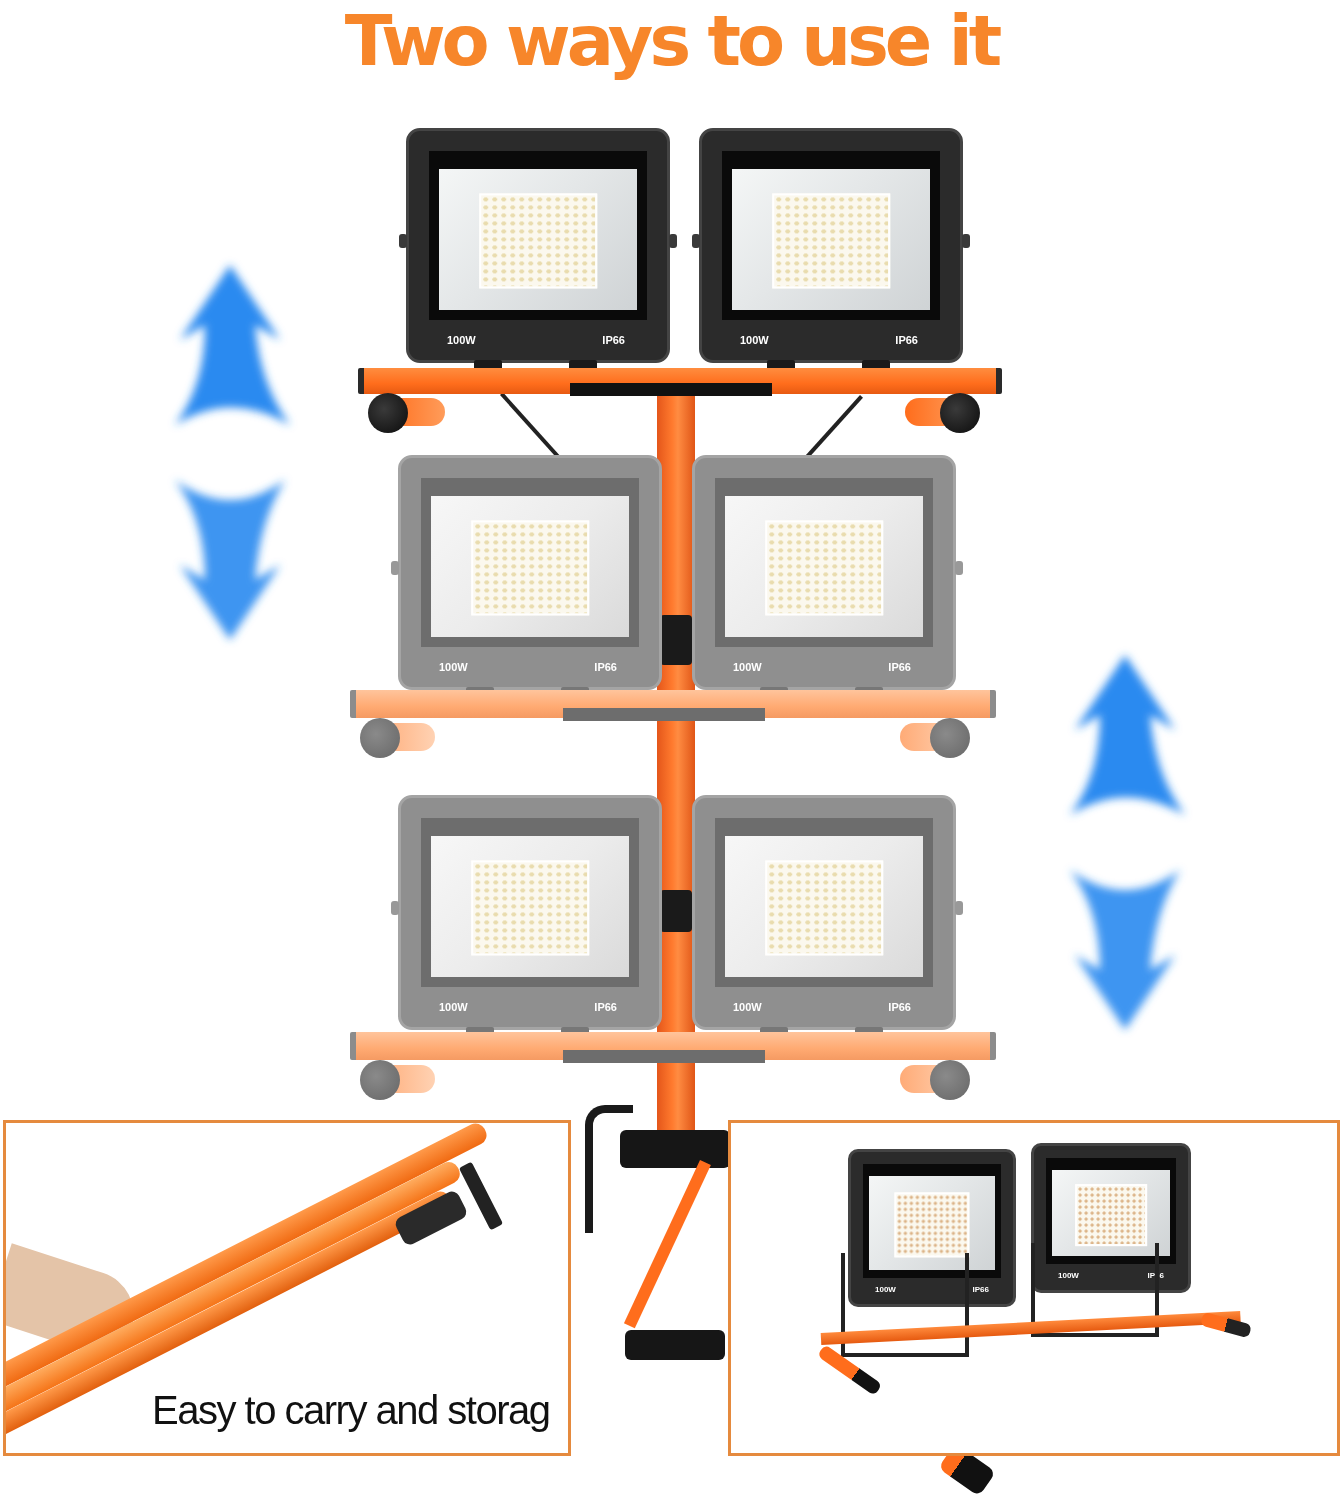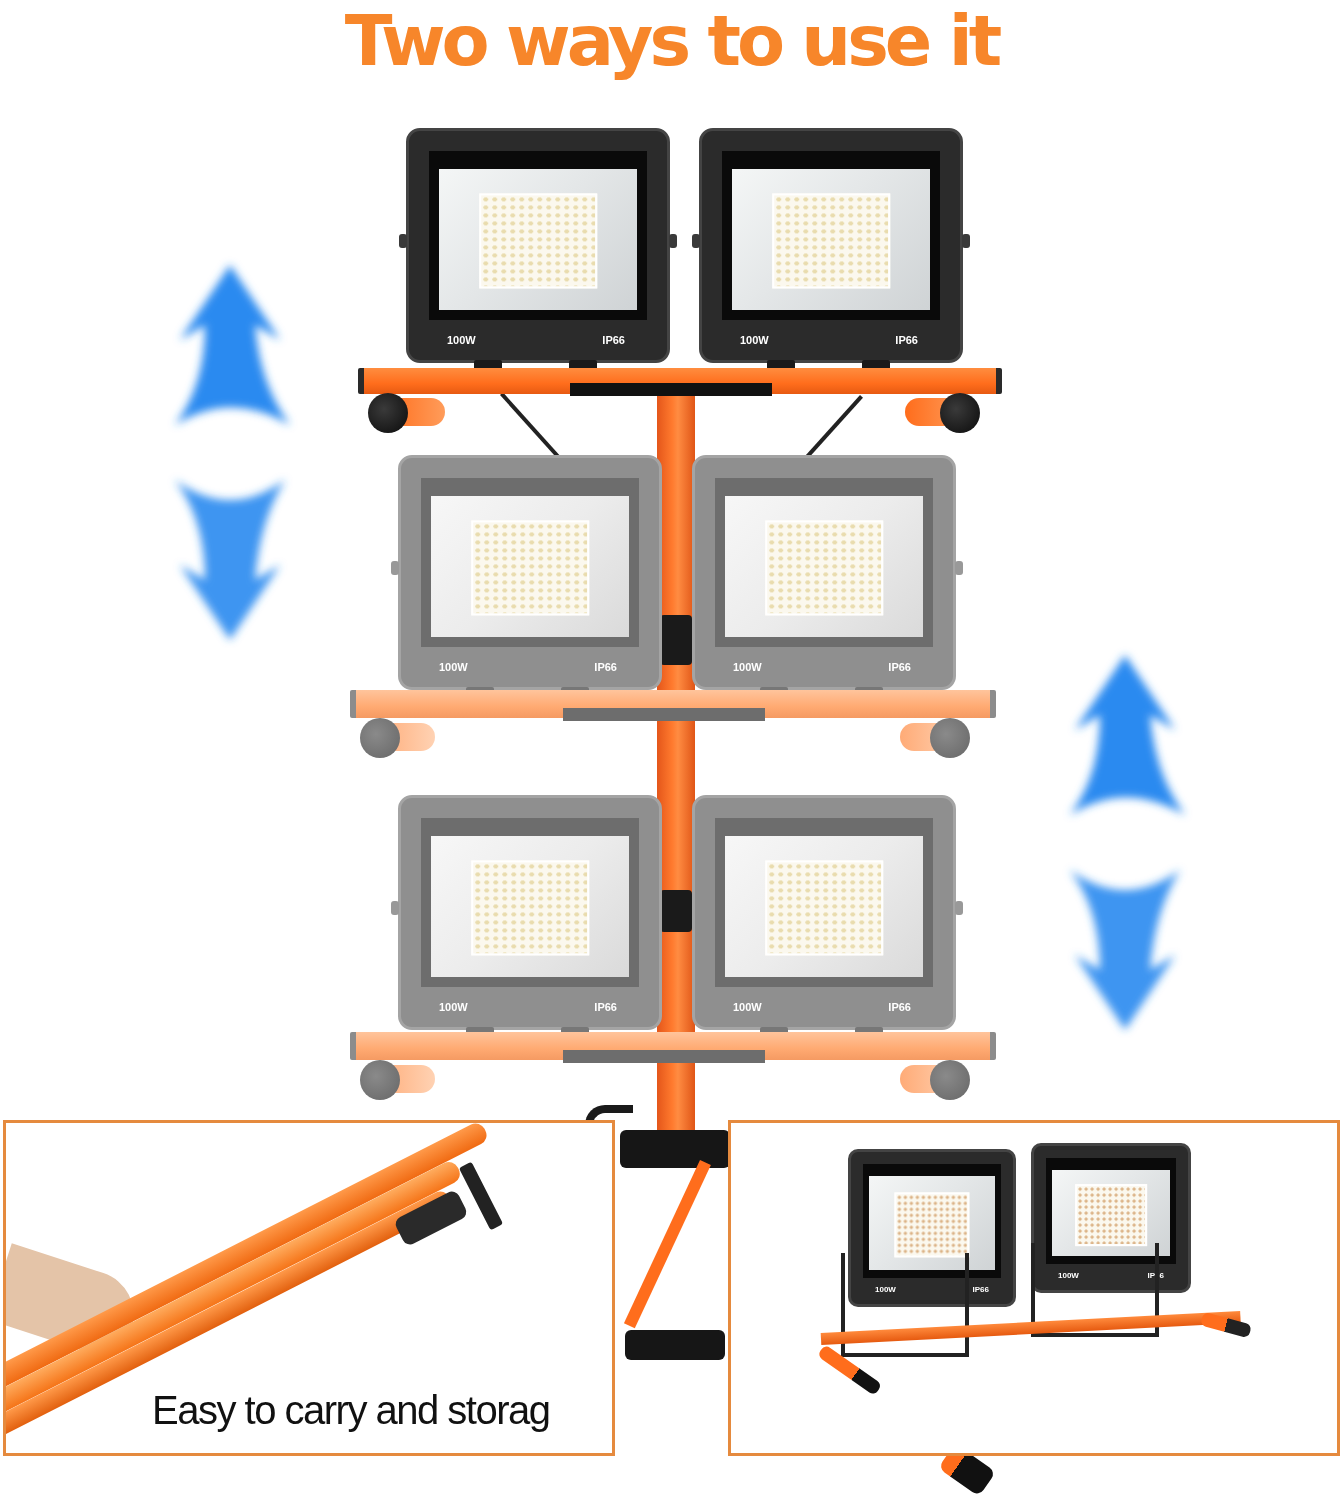--- a/index.html
+++ b/index.html
@@ -187,21 +187,21 @@
           <feGaussianBlur stdDeviation="4"></feGaussianBlur>
         </filter>
       </defs>
     <g filter="url(#glowR)" fill="#2a8af0">
       <path d="M70 10 L120 85 L95 70 Q100 130 130 170 Q70 135 15 170 Q45 130 45 70 L20 85 Z"></path>
       <path d="M70 385 L120 310 L95 325 Q100 265 125 225 Q70 265 15 225 Q45 265 45 325 L20 310 Z" opacity="0.9"></path>
     </g>
   </svg>
 </div>
 
-<div class="abs panel" style="left:3px; top:1120px; width:612px; height:336px;">
+<div class="abs panel" style="left:3px; top:1120px; width:568px; height:336px;">
 
   <div class="abs" style="left:-10px; top:140px; width:140px; height:80px; background:#e4c4a8; border-radius:0 60px 50px 0; transform:rotate(18deg);"></div>
 
   <div class="abs" style="left:-20px; top:250px; width:560px; height:22px; background:linear-gradient(180deg,#ff9a4a,#f06a12); transform:rotate(-27deg); transform-origin:left center; border-radius:10px;"></div>
   <div class="abs" style="left:-20px; top:275px; width:530px; height:22px; background:linear-gradient(180deg,#ffac5e,#f57418); transform:rotate(-27deg); transform-origin:left center; border-radius:10px;"></div>
   <div class="abs" style="left:-20px; top:300px; width:520px; height:20px; background:linear-gradient(180deg,#ff9a4a,#e2600e); transform:rotate(-27deg); transform-origin:left center; border-radius:10px;"></div>
 
   <div class="abs" style="left:390px; top:80px; width:70px; height:30px; background:#2a2a2a; transform:rotate(-27deg); border-radius:8px;"></div>
   <div class="abs" style="left:468px; top:38px; width:14px; height:70px; background:#222; transform:rotate(-27deg); border-radius:3px;"></div>
   <div class="abs panel-caption" style="left:146px; top:265px;">Easy to carry and storag</div>

